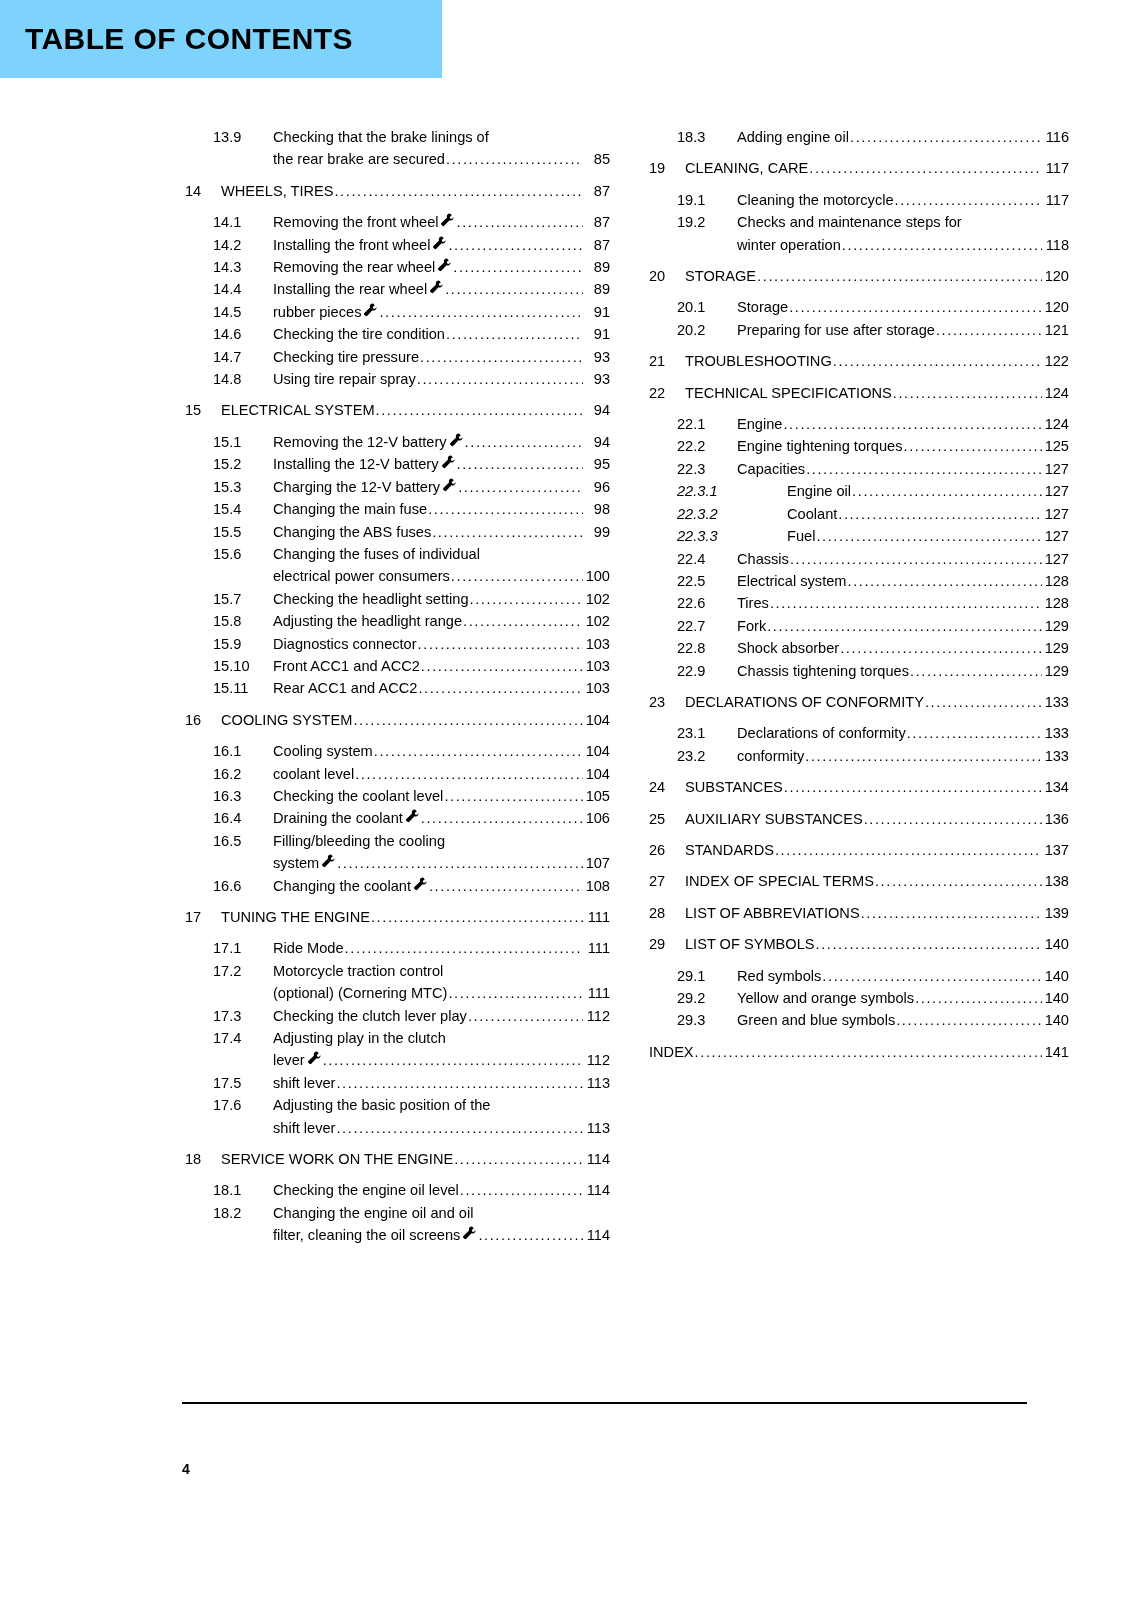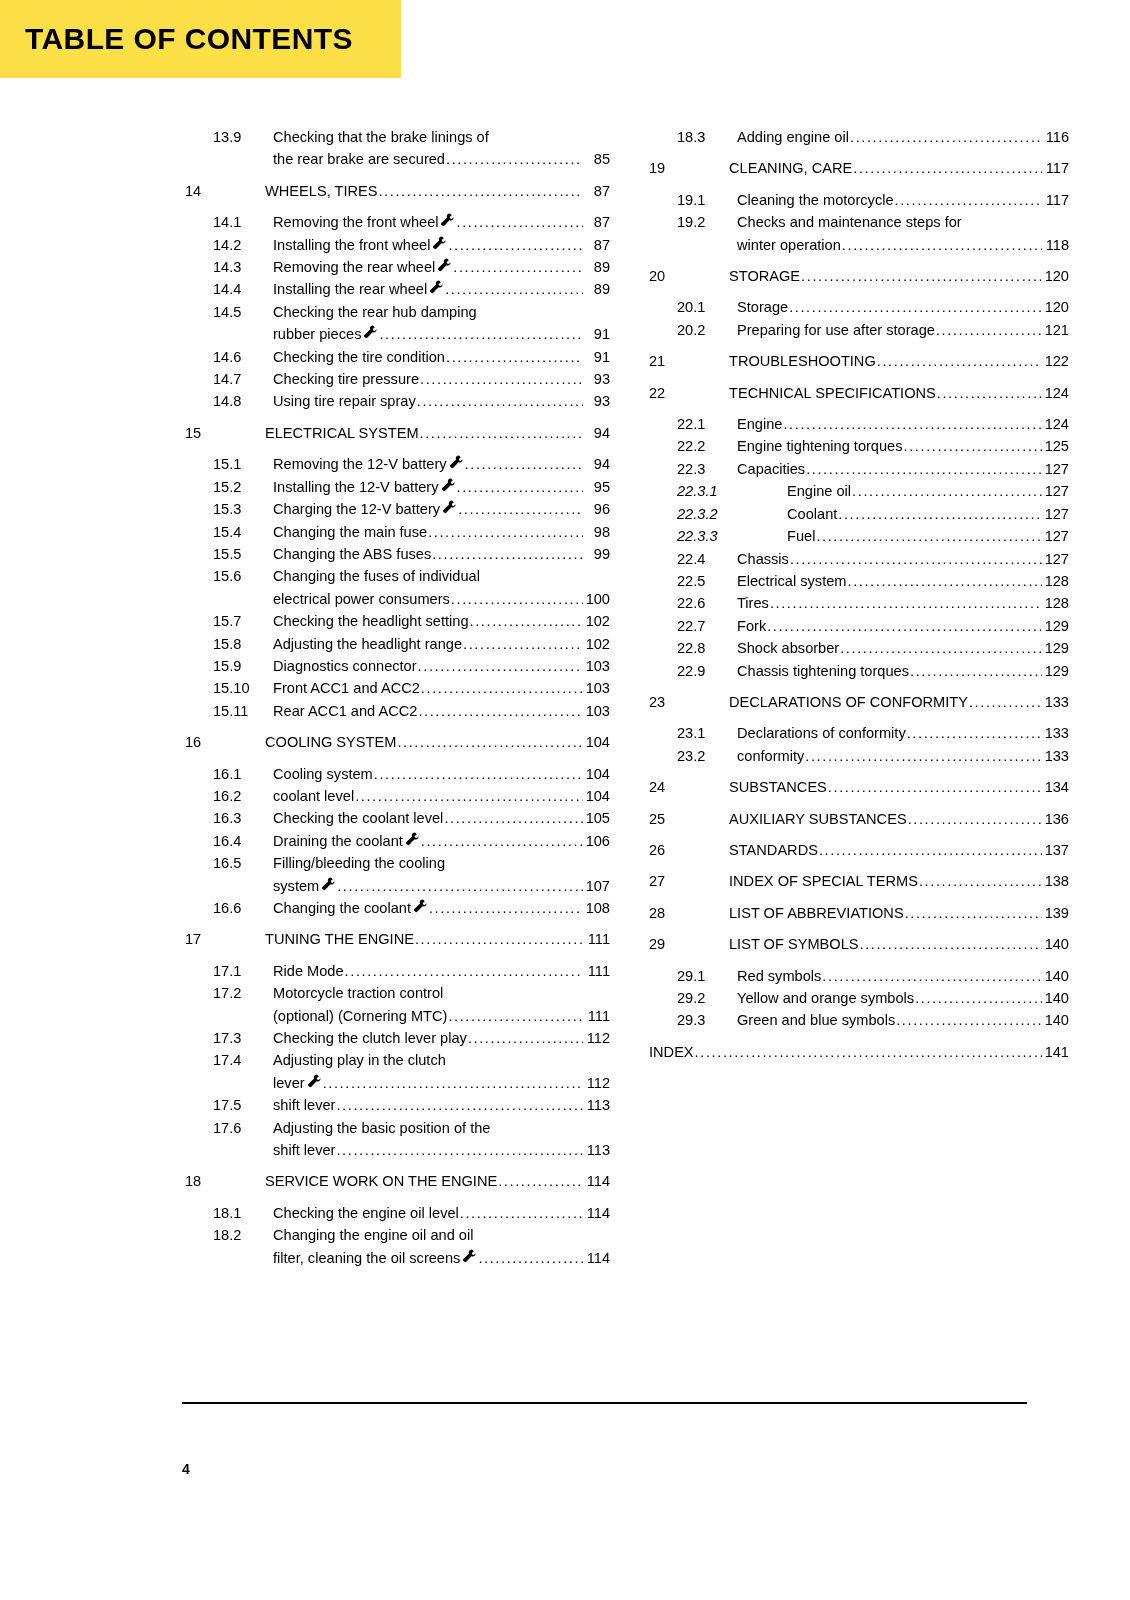--- a/index.html
+++ b/index.html
@@ -14,23 +14,23 @@
     color: #000000;
     position: relative;
     overflow: hidden;
   }
 
   
   #header-bar {
     position: absolute;
     left: 0;
     top: 0;
-    width: 401px;
+    width: 442px;
     height: 78px;
-    background: #fde047;
+    background: #7dd3fc;
   }
   #header-title {
     position: absolute;
     left: 25px;
     top: 18px;
     font-size: 30px;
     font-weight: bold;
     letter-spacing: 0.4px;
     line-height: 42px;
     white-space: nowrap;
@@ -54,21 +54,20 @@
   
   .entry {
     display: flex;
     align-items: flex-start;
     font-size: 14.6px;
     line-height: 22.4px;
   }
   .entry.chapter {
     margin-top: 9px;
     margin-bottom: 9px;
-    gap: 44px;
   }
   .entry.section { }
   .entry.index-row {
     margin-top: 9px;
   }
 
   .num {
     flex: 0 0 auto;
     white-space: nowrap;
   }
@@ -225,21 +224,20 @@
               </svg>
             </span>
             <span class="fill">..........................................................................................</span>
             <span class="p">89</span>
           </div>
         </div>
       </div>
       <div class="entry section">
         <div class="num">14.5</div>
         <div class="body">
-          <div class="contline">Checking the rear hub damping</div>
           <div class="rowflow">
             <span class="t">rubber pieces</span>
             <span class="wrench">
               <svg viewBox="0 0 16 16" width="15" height="14" aria-hidden="true">
                 <path fill="#000" d="M10.9 0.6c-2.0-0.2-3.7 1.3-3.7 3.3 0 0.5 0.1 0.9 0.3 1.3L1.0 11.3c-0.6 0.6-0.6 1.5 0 2.1l1.2 1.2c0.6 0.6 1.5 0.6 2.1 0l6.0-6.4c0.4 0.2 0.9 0.3 1.4 0.3 1.9 0 3.4-1.7 3.2-3.7l-2.0 2.0-1.9-0.4-0.4-1.9 2.3-2.0z"></path>
               </svg>
             </span>
             <span class="fill">..........................................................................................</span>
             <span class="p">91</span>
           </div>

